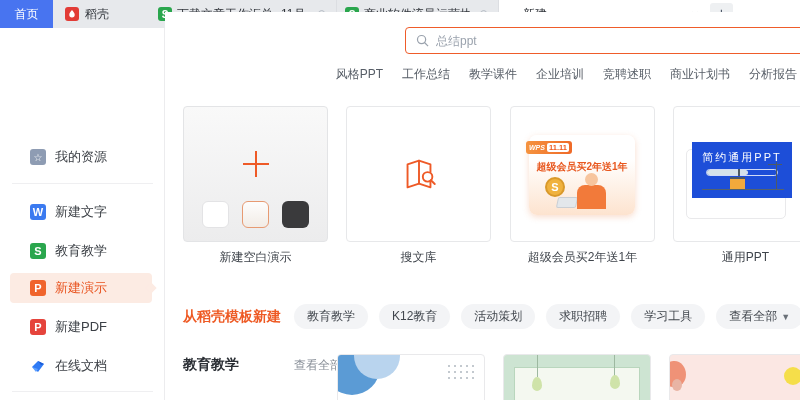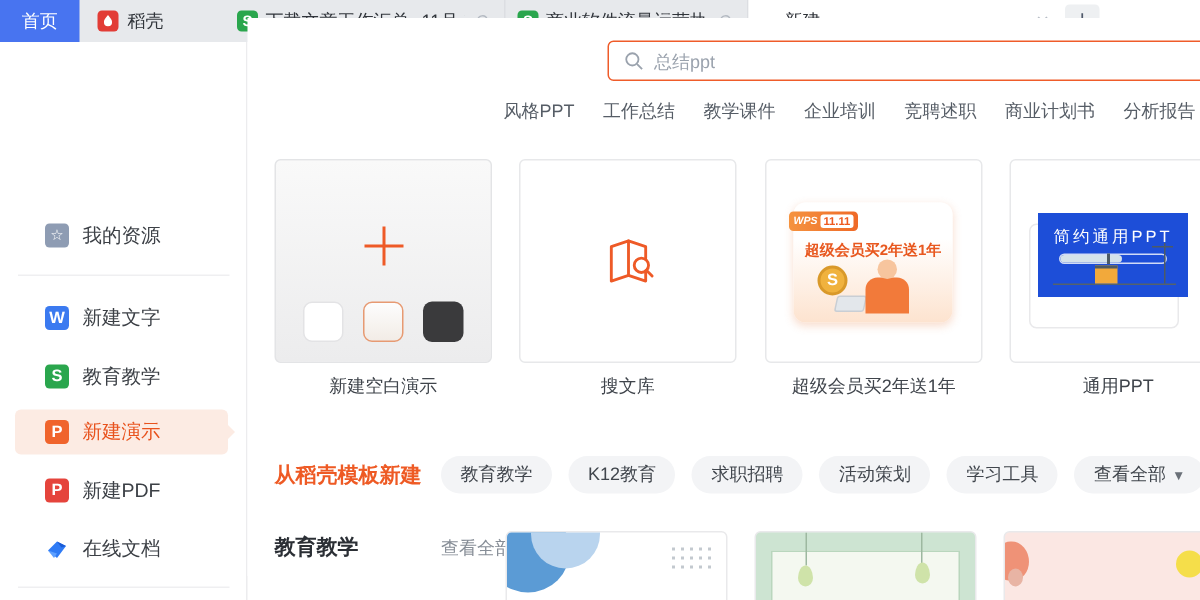--- a/index.html
+++ b/index.html
@@ -299,22 +299,22 @@
         <div class="slide4-pole"></div>
         <div class="slide4-polearm"></div>
       </div>
     </div>
     <div class="card-label l4">通用PPT</div>
 
     <div class="tpl-head">
       <span class="tpl-title">从稻壳模板新建</span>
       <span class="pill">教育教学</span>
       <span class="pill">K12教育</span>
+      <span class="pill">活动策划</span>
       <span class="pill">求职招聘</span>
-      <span class="pill">活动策划</span>
       <span class="pill">学习工具</span>
       <span class="pill">
         <span>查看全部</span>
         <span class="caret">▼</span>
       </span>
 
     </div>
 
     <div class="cat-head">
       <span class="cat-title">教育教学</span>

